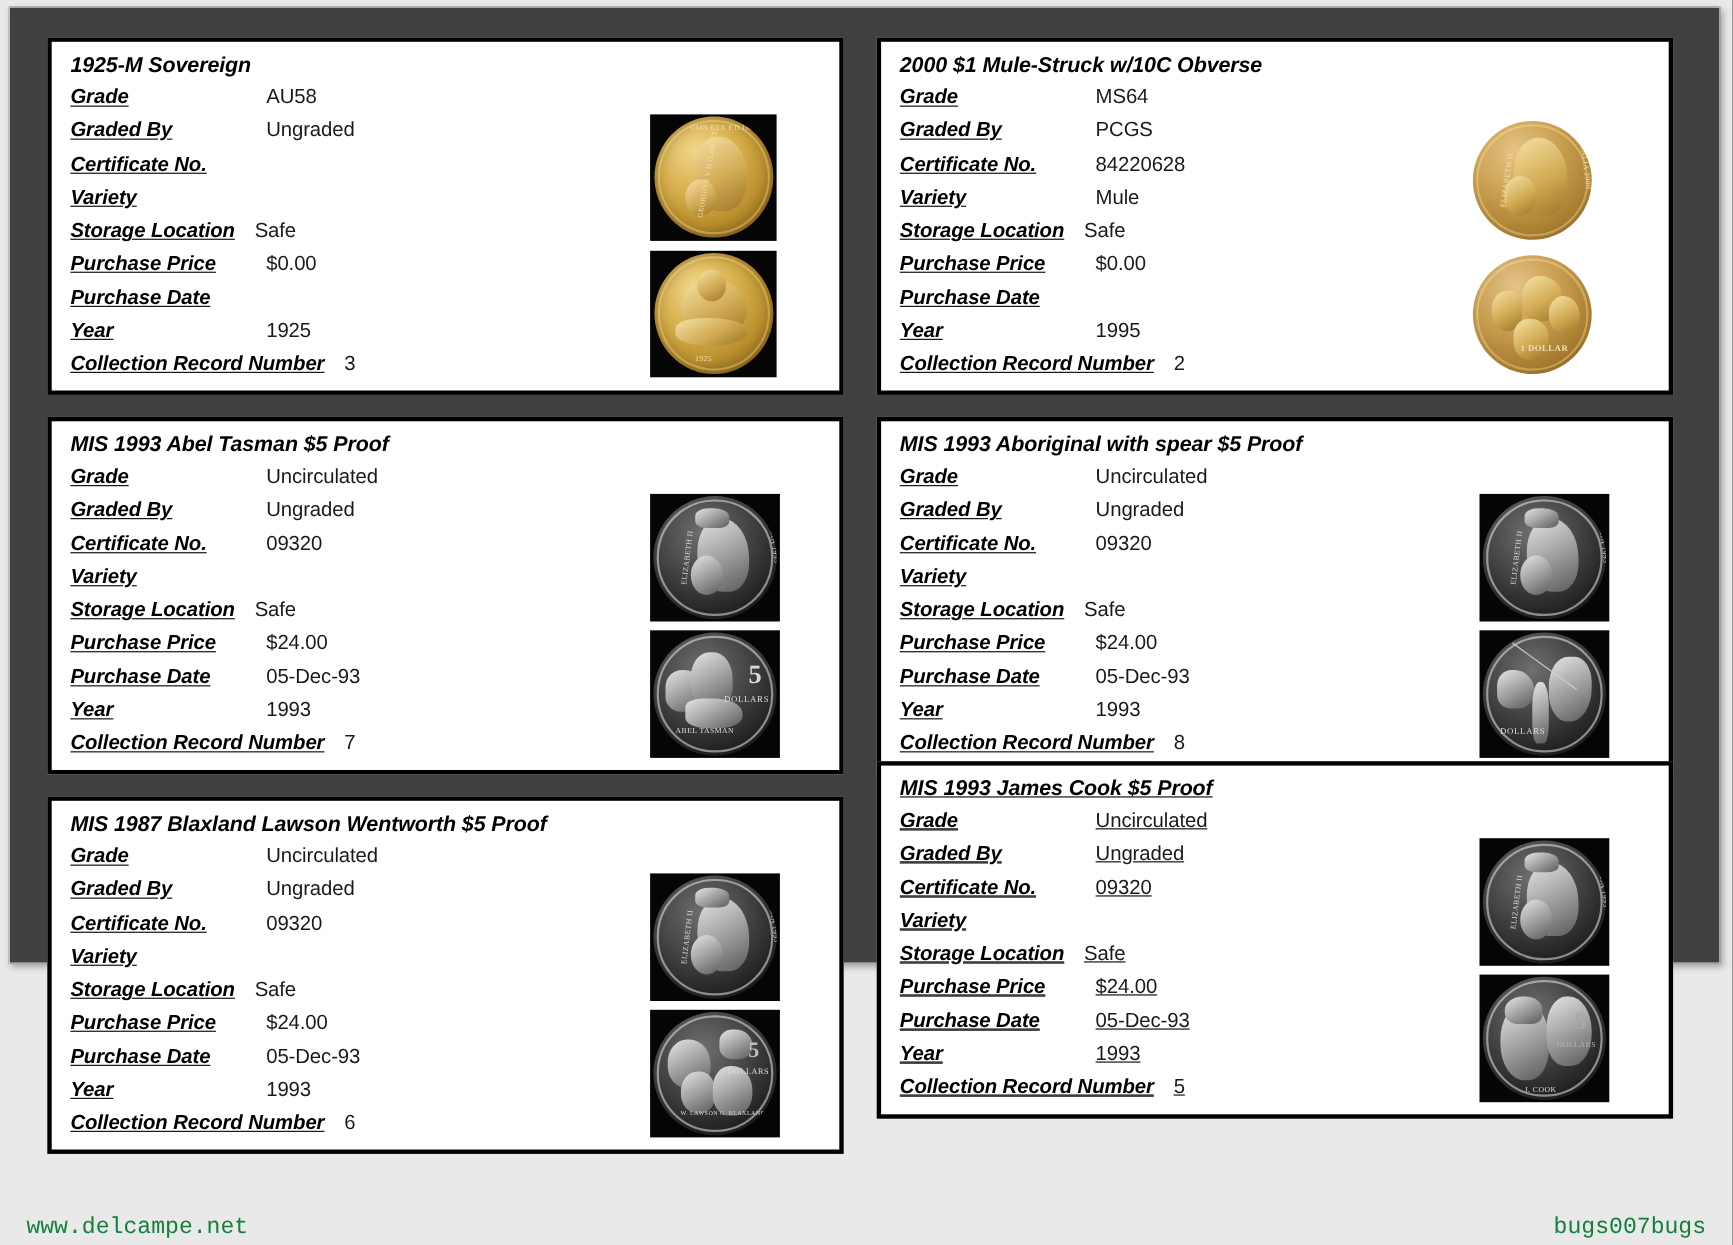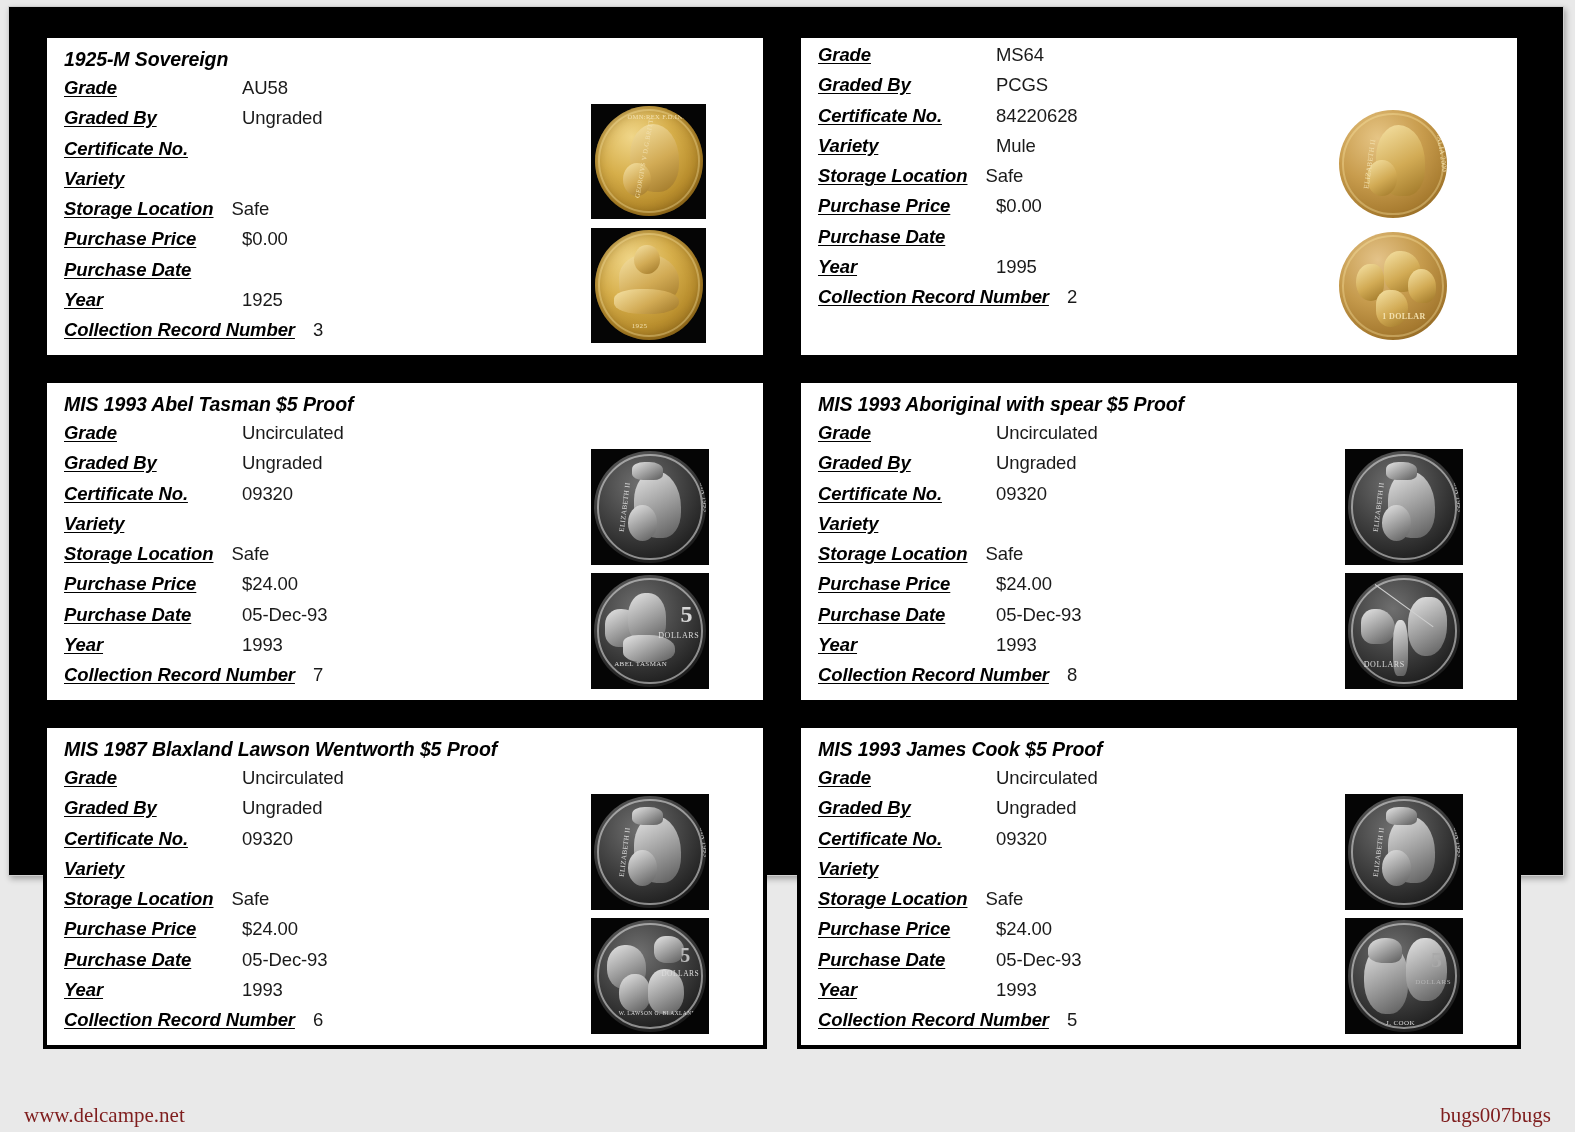--- a/index.html
+++ b/index.html
@@ -12,21 +12,21 @@
     overflow: hidden;
   }
 
   
   .sheet {
     position: absolute;
     left: 8px;
     top: 6px;
     width: 1556px;
     height: 870px;
-    background: #000000;
+    background: #404040;
     border: 1px solid #cfcfcf;
     box-shadow: 2px 3px 6px rgba(0,0,0,0.30);
   }
 
   .card {
     position: absolute;
     border: 4px solid #000000;
     background: #ffffff;
     overflow: hidden;
   }
@@ -139,22 +139,22 @@
     font-weight: bold;
     color: #d8d8d8;
     line-height: 1;
   }
 
   
   .footer-left, .footer-right {
     position: absolute;
     bottom: 4px;
     font-size: 21px;
-    color: #7f1d1d;
-    font-family: Liberation Serif, serif;
+    color: #15803d;
+    font-family: Liberation Mono, monospace;
   }
   .footer-left  { left: 24px; }
   .footer-right { right: 24px; }
 </style>
 </head>
 <body>
 
 <div class="sheet">
 
   <div class="card left" style="top:27px; width:724px; height:325px;">
@@ -216,20 +216,21 @@
         <div class="relief goldr" style="left:36%; top:14%; width:24%; height:26%; border-radius:50%;"></div>
         <div class="relief goldr" style="left:18%; top:54%; width:60%; height:22%; border-radius:40% 50% 46% 44%;"></div>
         <div class="legend goldl">
           <span style="left:34%; top:84%; font-size:7px;">1925</span>
         </div>
       </div>
     </div>
   </div>
 
   <div class="card right" style="top:27px; width:724px; height:325px;">
+    <div class="card-title">2000 $1 Mule-Struck w/10C Obverse</div>
     <div class="fields">
       <div class="field std">
         <span class="f-label">Grade</span>
         <span class="f-value">MS64</span>
       </div>
       <div class="field std">
         <span class="f-label">Graded By</span>
         <span class="f-value">PCGS</span>
       </div>
       <div class="field std">
@@ -486,21 +487,21 @@
         <div class="relief" style="left:54%; top:14%; width:26%; height:24%; border-radius:40% 52% 44% 40%;"></div>
         <div class="bigdenom" style="right:14%; top:22%; font-size:20px; color:#bdbdbd;">5</div>
         <div class="legend">
           <span style="right:6%; top:44%; font-size:7.5px; letter-spacing:0.5px;">DOLLARS</span>
           <span style="left:22%; top:80%; font-size:5.5px; line-height:1.2; width:52%;">W. LAWSON G. BLAXLAND W.C. WENTWORTH</span>
         </div>
       </div>
     </div>
   </div>
 
-  <div class="card right" style="top:717px; width:724px; height:325px;">
+  <div class="card right" style="top:685px; width:724px; height:325px;text-decoration:underline;">
     <div class="card-title">MIS 1993 James Cook $5 Proof</div>
     <div class="fields">
       <div class="field std">
         <span class="f-label">Grade</span>
         <span class="f-value">Uncirculated</span>
       </div>
       <div class="field std">
         <span class="f-label">Graded By</span>
         <span class="f-value">Ungraded</span>
       </div>

